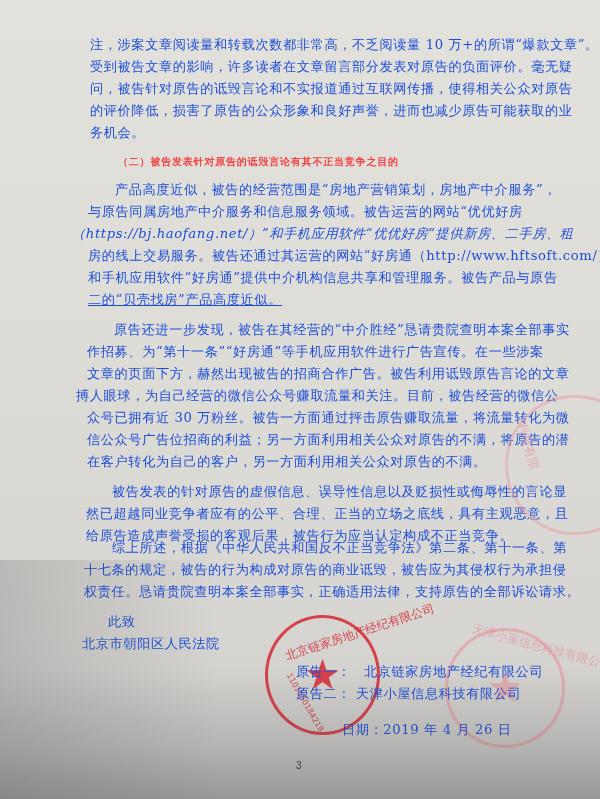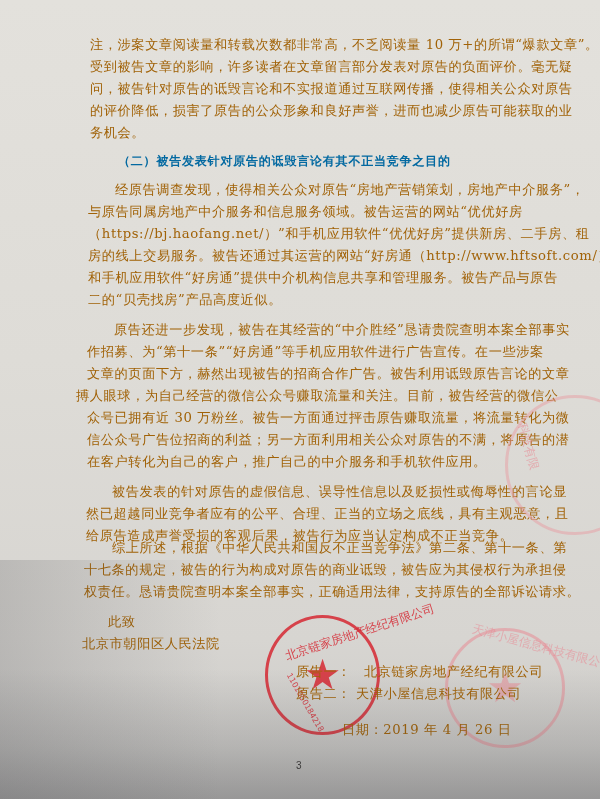--- a/index.html
+++ b/index.html
@@ -34,31 +34,31 @@
       left: 0; top: 0;
       width: 600px;
       height: 799px;
     }
     .line {
       position: absolute;
       font-size: 13.2px;
       line-height: 20px;
       letter-spacing: 0.6px;
       white-space: nowrap;
-      color: #a16207;
+      color: #1d4ed8;
     }
     .heading {
       position: absolute;
-      font-size: 12px;
+      font-size: 10px;
       line-height: 20px;
       font-weight: bold;
       letter-spacing: 0.8px;
       white-space: nowrap;
-      color: #0369a1;
-      font-family: Liberation Mono, monospace;
+      color: #ef4444;
+      font-family: Liberation Serif, serif;
     }
     .page-number {
       position: absolute;
       left: 296px;
       top: 760px;
       font-size: 10px;
       color: #3a3836;
       font-family: "Liberation Sans", sans-serif;
     }
     .seal {
@@ -109,36 +109,36 @@
     <div class="line" style="left:90px; top:35px;">注，涉案文章阅读量和转载次数都非常高，不乏阅读量 10 万+的所谓“爆款文章”。</div>
     <div class="line" style="left:90px; top:57px;">受到被告文章的影响，许多读者在文章留言部分发表对原告的负面评价。毫无疑</div>
     <div class="line" style="left:90px; top:79px;">问，被告针对原告的诋毁言论和不实报道通过互联网传播，使得相关公众对原告</div>
     <div class="line" style="left:90px; top:101px;">的评价降低，损害了原告的公众形象和良好声誉，进而也减少原告可能获取的业</div>
     <div class="line" style="left:90px; top:123px;">务机会。</div>
   </div>
 
   <div class="heading" style="left:118px; top:152px;">（二）被告发表针对原告的诋毁言论有其不正当竞争之目的</div>
 
   <div>
-    <div class="line" style="left:115px; top:180px;">经原告调查发现，使得相关公众对原告“房地产营销策划，房地产中介服务”，</div>
+    <div class="line" style="left:115px; top:180px;">产品高度近似，被告的经营范围是“房地产营销策划，房地产中介服务”，</div>
     <div class="line" style="left:88px; top:202px;">与原告同属房地产中介服务和信息服务领域。被告运营的网站“优优好房</div>
-    <div class="line" style="left:88px; top:224px;">（https://bj.haofang.net/）”和手机应用软件“优优好房”提供新房、二手房、租</div>
+    <div class="line" style="left:72px; top:224px;font-style:italic;">（https://bj.haofang.net/）”和手机应用软件“优优好房”提供新房、二手房、租</div>
     <div class="line" style="left:88px; top:246px;">房的线上交易服务。被告还通过其运营的网站“好房通（http://www.hftsoft.com/）”</div>
     <div class="line" style="left:88px; top:268px;">和手机应用软件“好房通”提供中介机构信息共享和管理服务。被告产品与原告</div>
-    <div class="line" style="left:88px; top:290px;">二的“贝壳找房”产品高度近似。</div>
+    <div class="line" style="left:88px; top:290px;text-decoration:underline;">二的“贝壳找房”产品高度近似。</div>
   </div>
 
   <div>
     <div class="line" style="left:114px; top:320px;">原告还进一步发现，被告在其经营的“中介胜经”恳请贵院查明本案全部事实</div>
     <div class="line" style="left:87px; top:342px;">作招募、为“第十一条”“好房通”等手机应用软件进行广告宣传。在一些涉案</div>
     <div class="line" style="left:87px; top:364px;">文章的页面下方，赫然出现被告的招商合作广告。被告利用诋毁原告言论的文章</div>
     <div class="line" style="left:76px; top:386px;">搏人眼球，为自己经营的微信公众号赚取流量和关注。目前，被告经营的微信公</div>
     <div class="line" style="left:87px; top:408px;">众号已拥有近 30 万粉丝。被告一方面通过抨击原告赚取流量，将流量转化为微</div>
     <div class="line" style="left:87px; top:430px;">信公众号广告位招商的利益；另一方面利用相关公众对原告的不满，将原告的潜</div>
-    <div class="line" style="left:87px; top:452px;">在客户转化为自己的客户，推广自己的中介服务和手机软件应用。</div>
+    <div class="line" style="left:87px; top:452px;">在客户转化为自己的客户，另一方面利用相关公众对原告的不满。</div>
   </div>
 
   <div>
     <div class="line" style="left:112px; top:482px;">被告发表的针对原告的虚假信息、误导性信息以及贬损性或侮辱性的言论显</div>
     <div class="line" style="left:86px; top:504px;">然已超越同业竞争者应有的公平、合理、正当的立场之底线，具有主观恶意，且</div>
     <div class="line" style="left:86px; top:526px;">给原告造成声誉受损的客观后果，被告行为应当认定构成不正当竞争。</div>
   </div>
 
   <div>
     <div class="line" style="left:112px; top:536px; top:538px;">综上所述，根据《中华人民共和国反不正当竞争法》第二条、第十一条、第</div>

